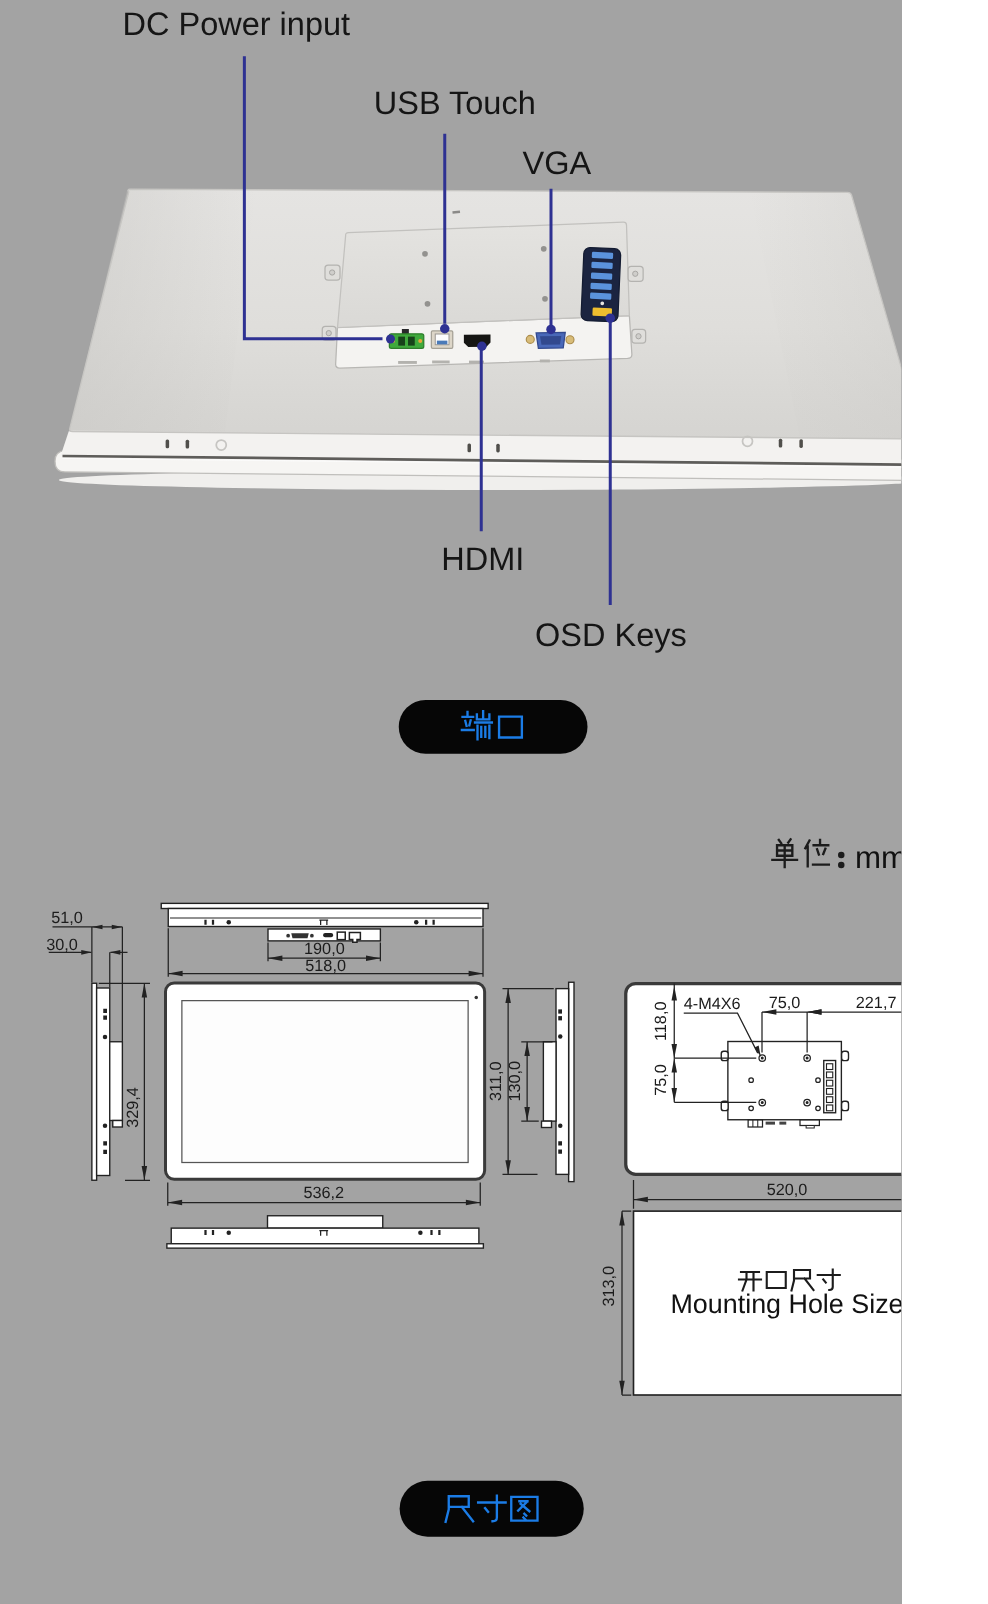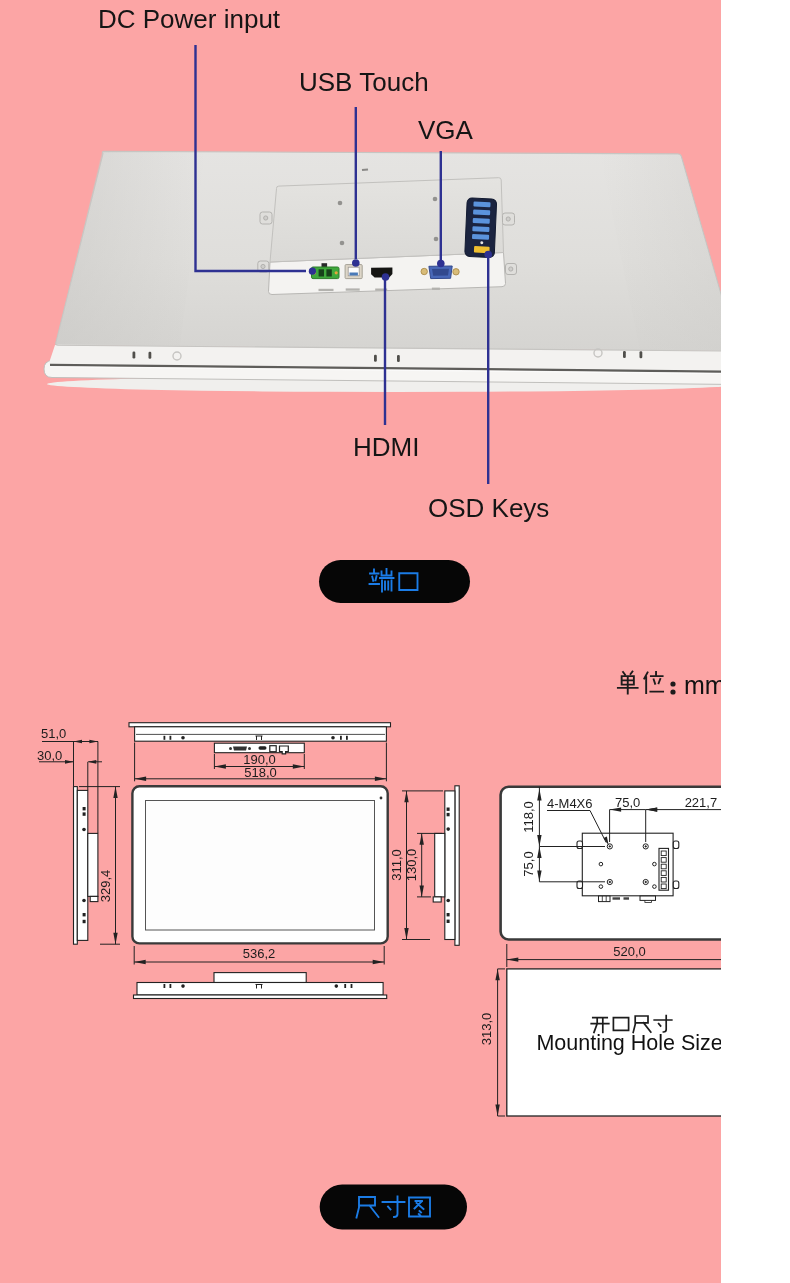--- a/index.html
+++ b/index.html
@@ -1,16 +1,16 @@
 <!DOCTYPE html>
 <html><head>
 <meta charset="utf-8">
 <style>
 html,body{margin:0;padding:0;background:#fff;}
-#page{position:relative;width:721px;height:1283px;background:#fca5a5;overflow:hidden;will-change:transform;
+#page{position:relative;width:721px;height:1283px;background:#a3a3a3;overflow:hidden;will-change:transform;
 font-family:"Liberation Sans", sans-serif;}
 svg{position:absolute;top:0;left:0;}
 
 .lbl{fill:#151515;font-size:26px;font-family:"Liberation Sans",sans-serif;}
 .dim{fill:#1c1c1c;font-size:13px;font-family:"Liberation Sans",sans-serif;}
 </style>
 </head>
 <body>
 <div id="page">
 <svg width="790" height="1283" viewBox="0 0 790 1283">

